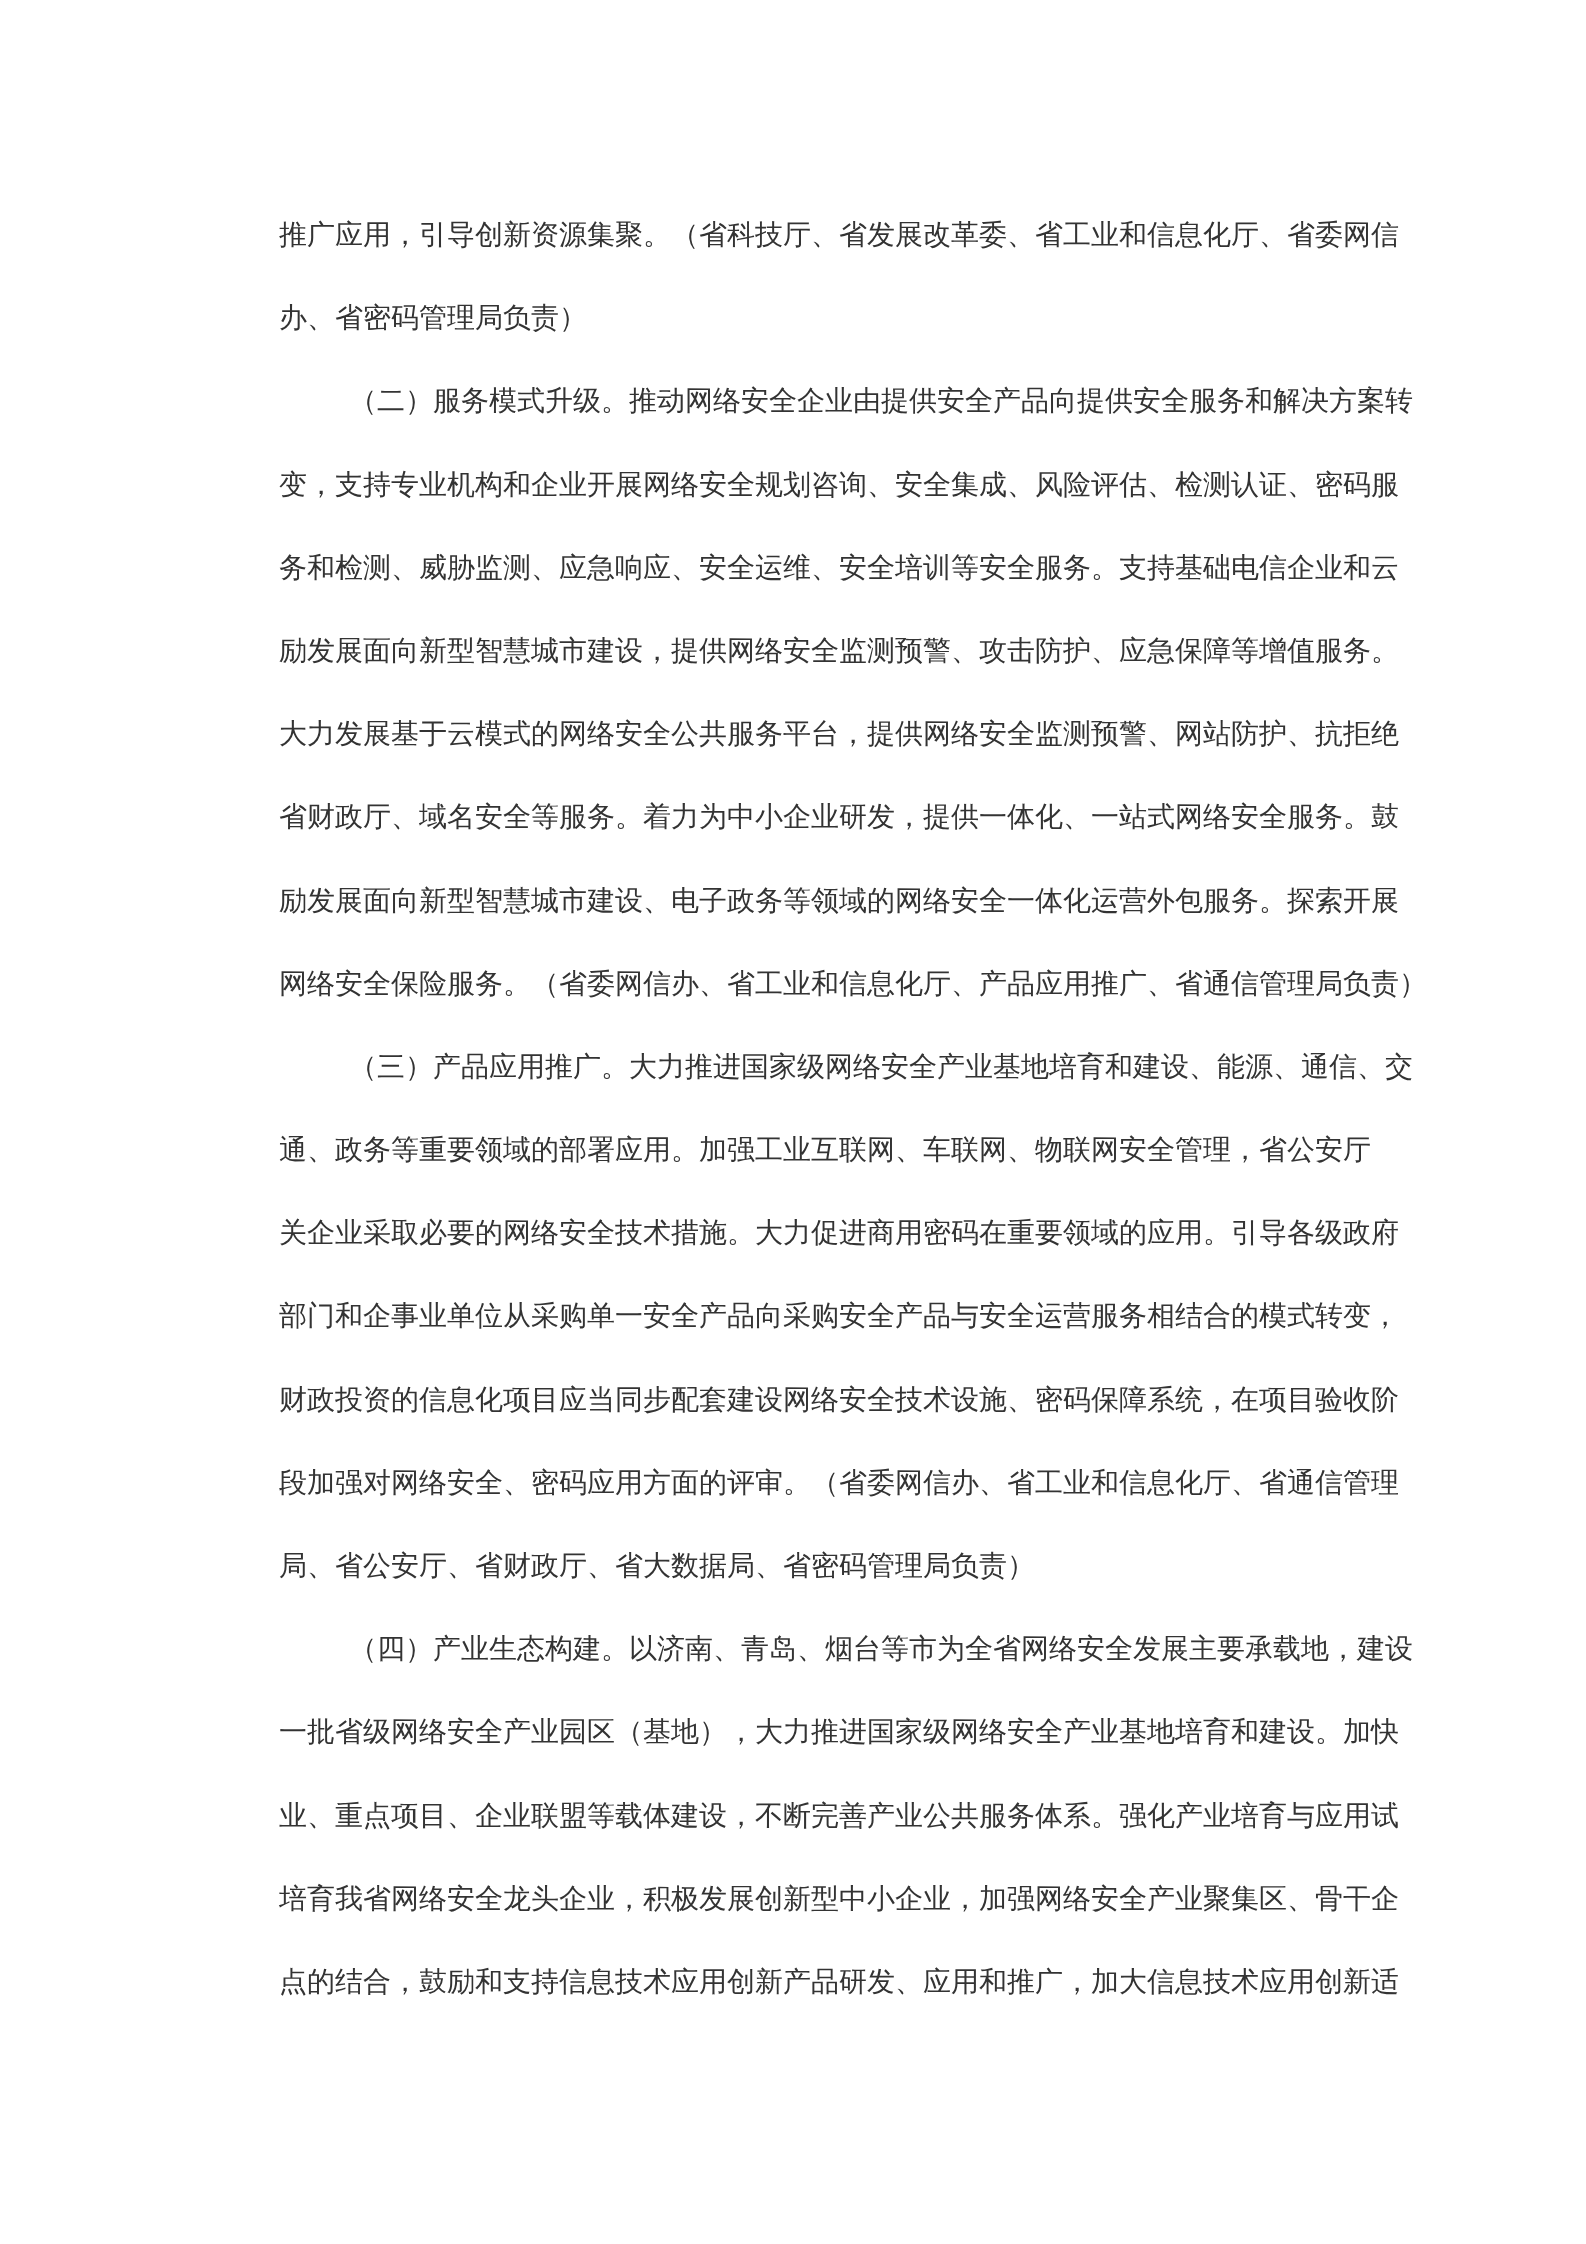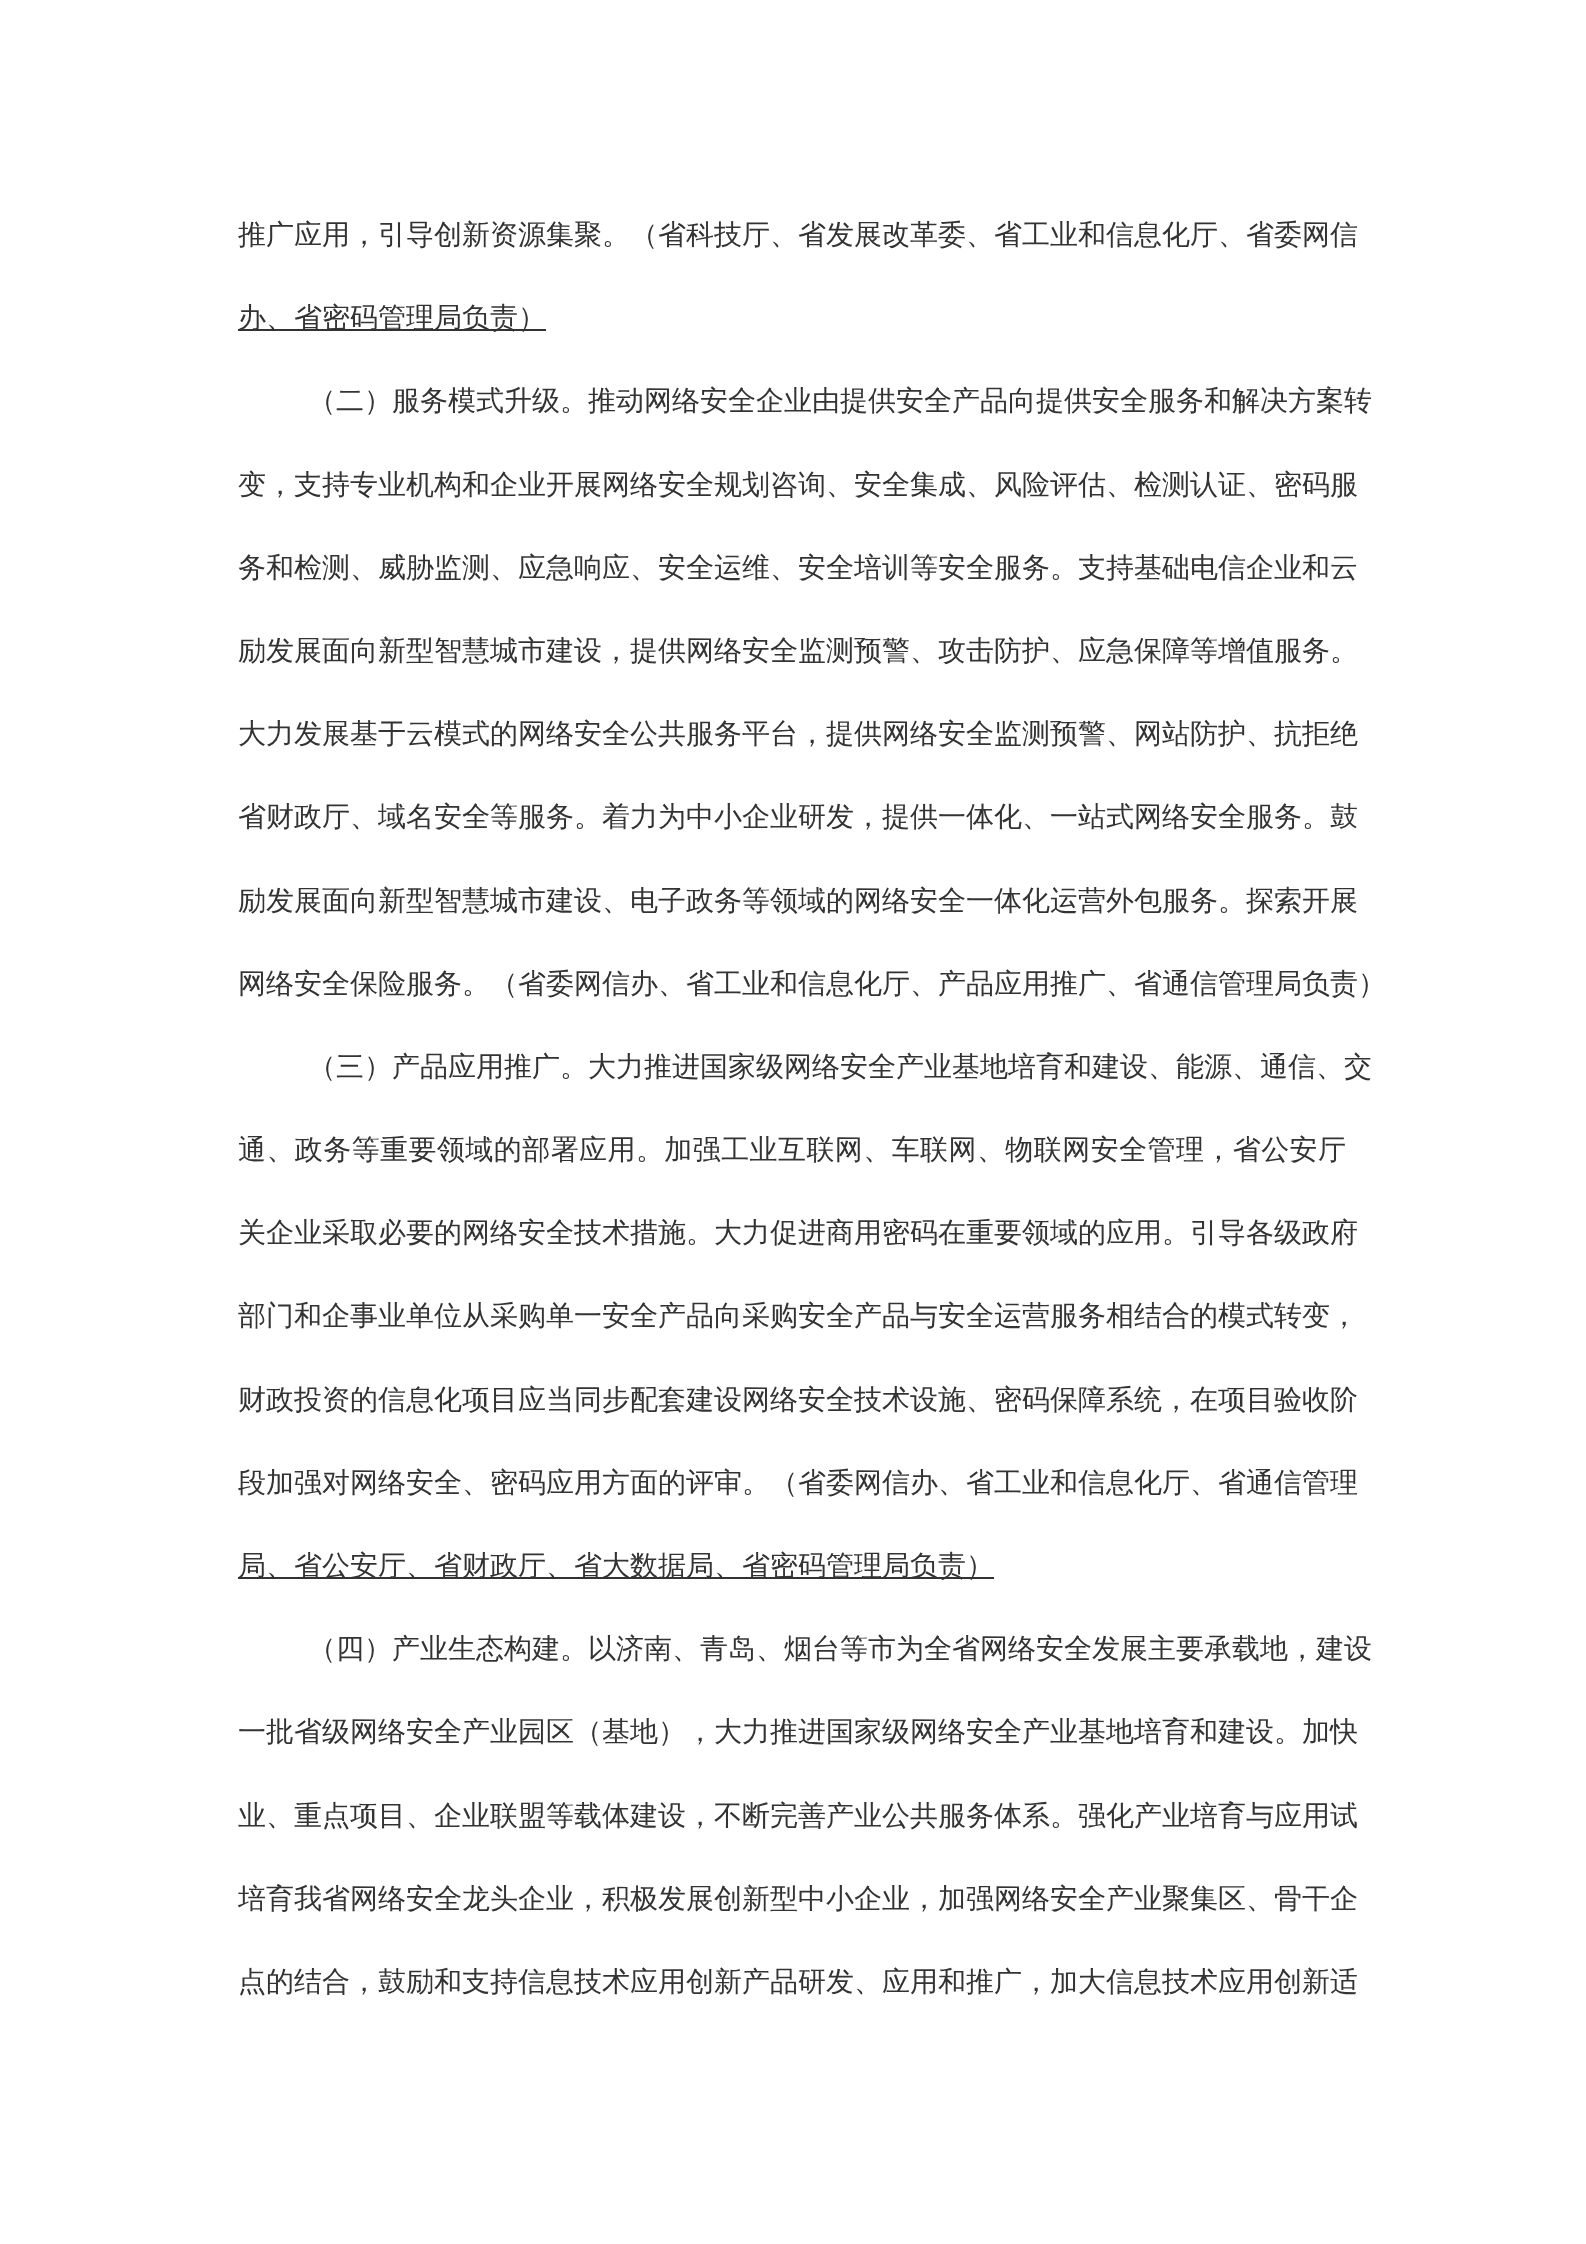--- a/index.html
+++ b/index.html
@@ -23,24 +23,24 @@
     }
     .line {
       display: block;
       height: 83.2px;
       line-height: 42px;
       font-size: 28px;
       white-space: nowrap;
       text-align: justify;
       text-align-last: justify;
       overflow: visible;
+      margin-left: 41px;
     }
     .line.last {
       text-align-last: left;
-      text-decoration: underline;
     }
     .line.indent {
       padding-left: 70px;
     }
   </style>
 </head>
 <body>
 
 <div class="page">
 

